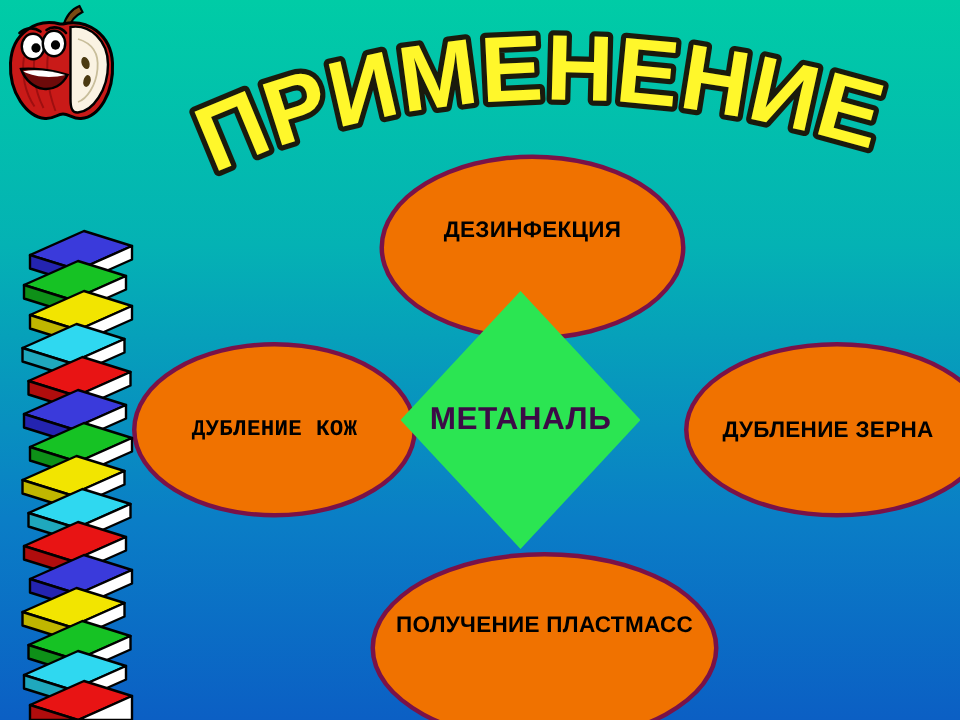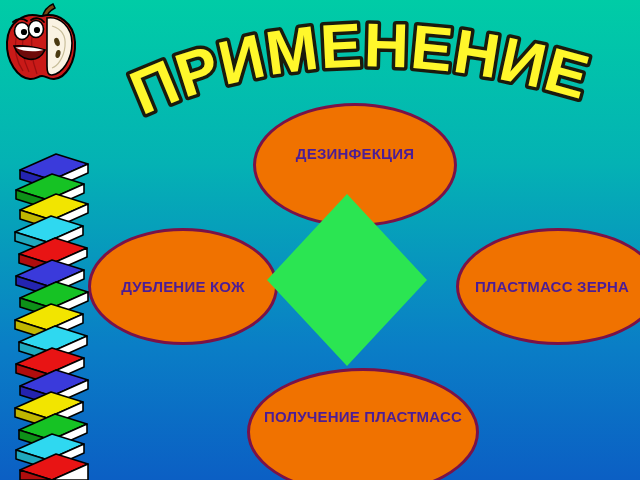--- a/index.html
+++ b/index.html
@@ -42,31 +42,31 @@
     background: #F07200;
     border: 3px solid #7A1248;
     border-radius: 50%;
     box-sizing: border-box;
     display: flex;
     align-items: center;
     justify-content: center;
   }
   .node span {
     font-weight: bold;
-    color: #4c1d95;
+    color: #000000;
     font-size: 15px;
     letter-spacing: 0.2px;
     white-space: nowrap;
     line-height: 1;
   }
 
   #node-top    { left: 253px; top: 103px;  width: 204px; height: 124px; z-index: 3; }
   #node-top span { transform: translateY(-12px); }
 
-  #node-left   { left: 88px;  top: 228px;  width: 190px; height: 117px; z-index: 3; }
+  #node-left   { left: 88px;  top: 228px;  width: 190px; height: 117px; z-index: 3; font-family: Liberation Mono, monospace; }
 
   #node-right  { left: 456px; top: 228px;  width: 204px; height: 117px; z-index: 3; }
   #node-right span { transform: translateX(-6px); }
 
   #node-bottom { left: 247px; top: 368px;  width: 232px; height: 128px; z-index: 3; }
   #node-bottom span { transform: translateY(-16px); text-align: center; }
 
   
   #node-center {
     position: absolute;
@@ -122,29 +122,30 @@
 
   <div class="node" id="node-top">
     <span>ДЕЗИНФЕКЦИЯ</span>
   </div>
 
   <div class="node" id="node-left">
     <span>ДУБЛЕНИЕ КОЖ</span>
   </div>
 
   <div class="node" id="node-right">
-    <span>ПЛАСТМАСС ЗЕРНА</span>
+    <span>ДУБЛЕНИЕ ЗЕРНА</span>
   </div>
 
   <div class="node" id="node-bottom">
     <span>ПОЛУЧЕНИЕ ПЛАСТМАСС</span>
   </div>
 
   <div id="node-center">
     <div id="diamond-shape"></div>
+    <span>МЕТАНАЛЬ</span>
   </div>
 
   <svg id="apple" viewBox="0 0 78 82">
 
     <path d="M40 16 C42 8 46 4 51 2 L53 6 C49 8 45 11 44 17 Z" fill="#7A4A12" stroke="#000" stroke-width="1.4"></path>
 
     <path d="M38 14 C22 10 6 20 5 40 C4 60 16 76 28 77 C34 77.5 36 74 40 74 C44 74 47 77.5 52 77 C64 76 74 60 73 40 C72 21 56 10 40 14 Z" fill="#C91A18" stroke="#000" stroke-width="2"></path>
 
     <path d="M45 16 C58 14 70 25 70 41 C70 58 60 72 50 73 C46 73.4 45 70 45 64 Z" fill="#FAF3E3" stroke="#000" stroke-width="1.6"></path>
     <path d="M50 24 C60 27 64 34 63 44 C62 55 56 64 50 66" fill="none" stroke="#C8BE9B" stroke-width="1.2"></path>

